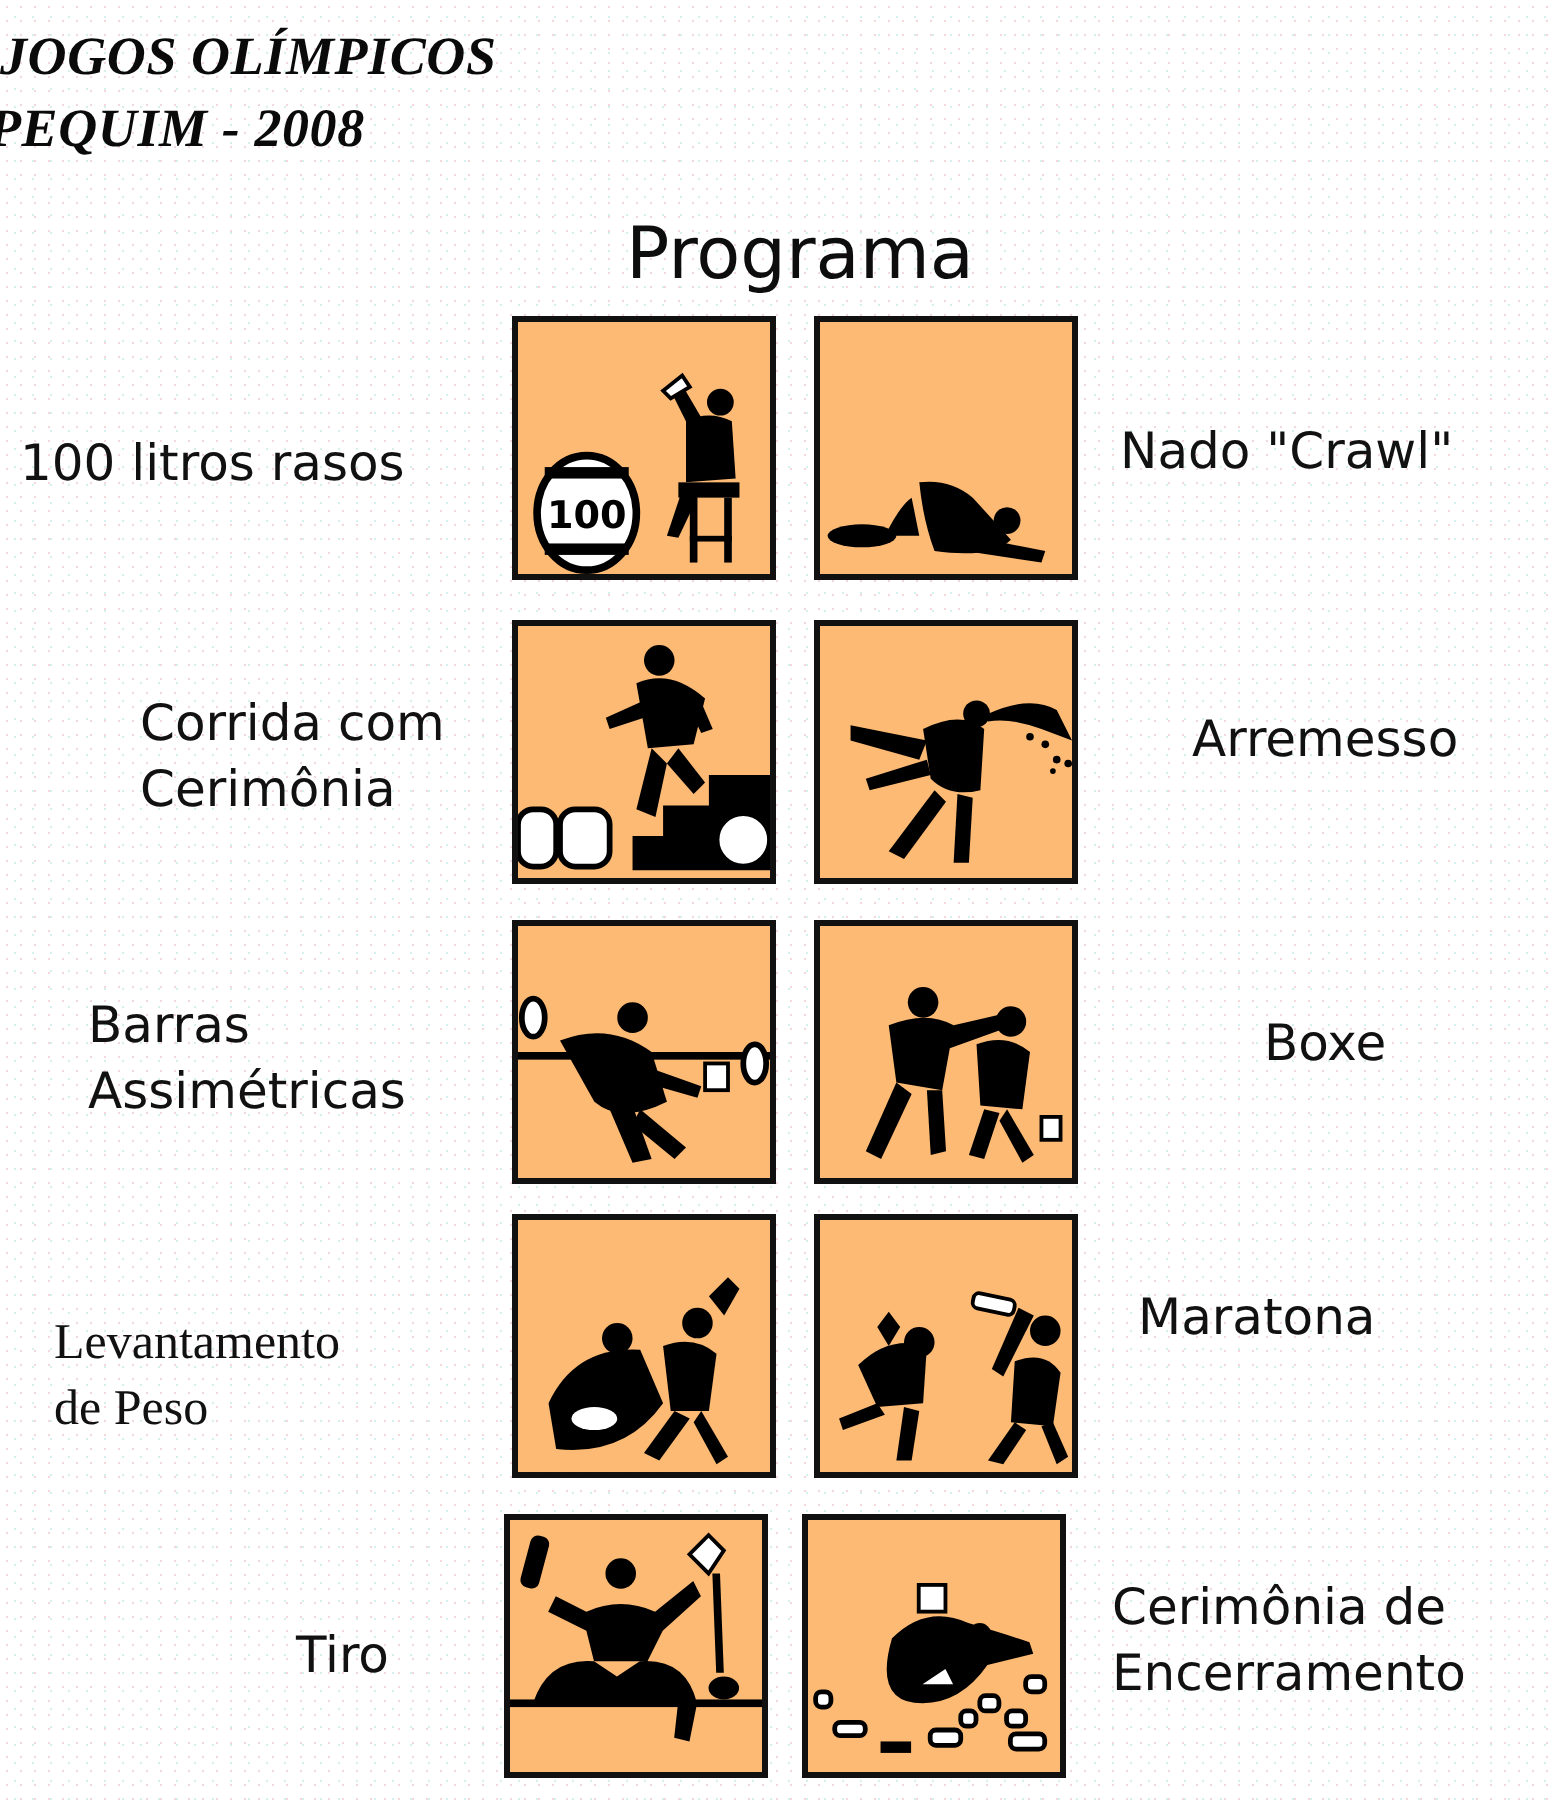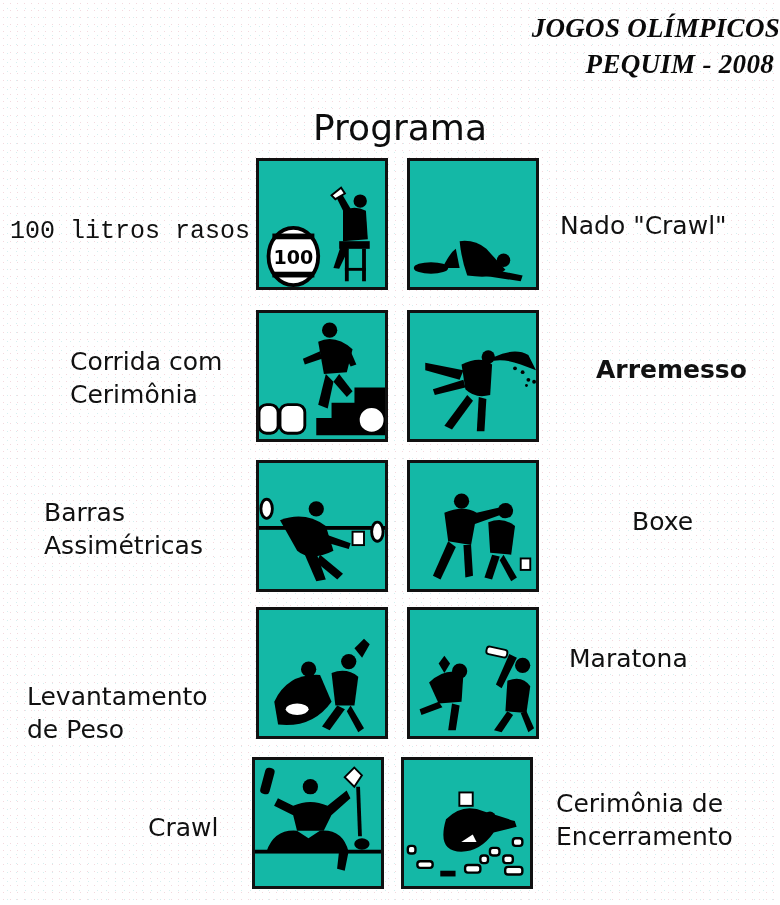--- a/index.html
+++ b/index.html
@@ -6,51 +6,51 @@
   body {
     width: 780px; height: 905px; position: relative; overflow: hidden;
     background: #ffffff;
     background-image: radial-gradient(#f3d9de 0.6px, transparent 0.8px), radial-gradient(#d6efef 0.6px, transparent 0.8px);
     background-size: 7px 7px, 9px 9px;
     background-position: 0 0, 3px 4px;
     font-family: "DejaVu Sans", sans-serif;
     color: #111;
   }
   .title {
-    position: absolute; left: 0; width: 780px; text-align: right;
+    position: absolute; left: 0; width: 780px; text-align: left;
     font-family: "Liberation Serif", "DejaVu Serif", serif;
     font-style: italic; font-weight: bold; font-size: 27px; line-height: 32px;
     color: #0a0a0a; letter-spacing: 0.3px;
   }
   .title.l1 { top: 12px; left: 0; }
   .title.l2 { top: 48px; left: -6px; }
   .subtitle {
     position: absolute; top: 104px; left: 0; width: 800px; text-align: center;
     font-family: "DejaVu Sans", sans-serif; font-size: 36px; line-height: 48px;
     color: #0d0d0d;
   }
   .box {
     position: absolute; width: 132px; height: 132px;
-    border: 3px solid #111; background: #14b8a6; box-sizing: border-box;
+    border: 3px solid #111; background: #fdba74; box-sizing: border-box;
     overflow: hidden;
   }
   .box svg { position: absolute; left: 0; top: 0; width: 100%; height: 100%; }
   .label {
     position: absolute; font-family: "DejaVu Sans", sans-serif;
     font-size: 25px; line-height: 33px; color: #111; white-space: nowrap;
   }
 </style>
 </head>
 <body>
 
 <div class="title l1">JOGOS OLÍMPICOS</div>
 <div class="title l2">PEQUIM - 2008</div>
 <div class="subtitle">Programa</div>
 
-<div class="label" style="left:10px; top:215px;font-family:Liberation Mono, monospace;">
+<div class="label" style="left:10px; top:215px;">
   <div>100 litros rasos</div>
 </div>
 <div class="box" style="left:256px; top:158px;">
   <svg viewBox="0 0 132 132">
     <ellipse cx="36" cy="100" rx="26" ry="30" fill="#fff" stroke="#000" stroke-width="4"></ellipse>
     <rect x="14" y="76" width="44" height="6" fill="#000"></rect>
     <rect x="14" y="116" width="44" height="6" fill="#000"></rect>
     <text x="36" y="108" text-anchor="middle" font-family="DejaVu Sans, sans-serif" font-weight="bold" font-size="20" fill="#000">100</text>
     <circle cx="106" cy="42" r="7" fill="#000"></circle>
     <path d="M88 52 Q100 46 112 52 L114 82 L88 84 Z" fill="#000"></path>
@@ -107,21 +107,21 @@
     <path d="M88 46 Q110 36 124 44 L132 60 L116 54 Q100 48 88 50 Z" fill="#000"></path>
     <g fill="#000">
         <circle cx="118" cy="62" r="2"></circle>
         <circle cx="124" cy="70" r="2"></circle>
         <circle cx="110" cy="58" r="2"></circle>
         <circle cx="130" cy="72" r="2"></circle>
         <circle cx="122" cy="76" r="1.5"></circle>
       </g>
   </svg>
 </div>
-<div class="label" style="left:596px; top:353px;font-weight:bold;">
+<div class="label" style="left:596px; top:353px;">
   <div>Arremesso</div>
 </div>
 
 <div class="label" style="left:44px; top:496px;">
   <div>Barras</div>
   <div>Assimétricas</div>
 </div>
 <div class="box" style="left:256px; top:460px;">
   <svg viewBox="0 0 132 132">
     <rect x="0" y="66" width="132" height="4" fill="#000"></rect>
@@ -145,21 +145,21 @@
     <path d="M82 62 Q98 56 110 66 L106 96 L84 94 Z" fill="#000"></path>
     <path d="M86 96 L78 120 L86 122 L94 98 Z" fill="#000"></path>
     <path d="M98 96 L112 120 L106 124 L94 102 Z" fill="#000"></path>
     <rect x="116" y="100" width="10" height="12" fill="#fff" stroke="#000" stroke-width="2"></rect>
   </svg>
 </div>
 <div class="label" style="left:584px; top:505px;margin-left:48px;">
   <div>Boxe</div>
 </div>
 
-<div class="label" style="left:27px; top:680px;">
+<div class="label" style="left:27px; top:655px;font-family:Liberation Serif, serif;">
   <div>Levantamento</div>
   <div>de Peso</div>
 </div>
 <div class="box" style="left:256px; top:607px;">
   <svg viewBox="0 0 132 132">
     <circle cx="52" cy="62" r="8" fill="#000"></circle>
     <path d="M16 96 Q30 66 64 68 L76 96 Q56 124 20 120 Z" fill="#000"></path>
     <ellipse cx="40" cy="104" rx="12" ry="6" fill="#fff"></ellipse>
     <circle cx="94" cy="54" r="8" fill="#000"></circle>
     <path d="M100 40 L110 30 L116 36 L108 50 Z" fill="#000"></path>
@@ -181,21 +181,21 @@
     <path d="M102 74 Q118 68 126 80 L122 108 L100 106 Z" fill="#000"></path>
     <path d="M102 106 L88 126 L96 128 L108 110 Z" fill="#000"></path>
     <path d="M116 108 L124 128 L130 124 L122 106 Z" fill="#000"></path>
   </svg>
 </div>
 <div class="label" style="left:569px; top:642px;">
   <div>Maratona</div>
 </div>
 
 <div class="label" style="left:148px; top:811px;">
-  <div>Crawl</div>
+  <div>Tiro</div>
 </div>
 <div class="box" style="left:252px; top:757px;">
   <svg viewBox="0 0 132 132">
     <rect x="0" y="94" width="132" height="4" fill="#000"></rect>
     <rect x="8" y="8" width="10" height="28" rx="4" fill="#000" transform="rotate(15 13 22)"></rect>
     <circle cx="58" cy="28" r="8" fill="#000"></circle>
     <path d="M24 40 L40 48 Q58 40 76 48 L96 32 L100 40 L80 58 L72 74 L44 74 L40 58 L20 48 Z" fill="#000"></path>
     <path d="M12 96 Q20 72 44 74 L56 82 L68 74 Q92 72 98 96 L94 116 L86 114 L88 96 Z" fill="#000"></path>
     <polygon points="94,18 104,8 112,16 104,28" fill="#fff" stroke="#000" stroke-width="2"></polygon>
     <path d="M106 28 L110 28 L112 80 L108 80 Z" fill="#000"></path>

